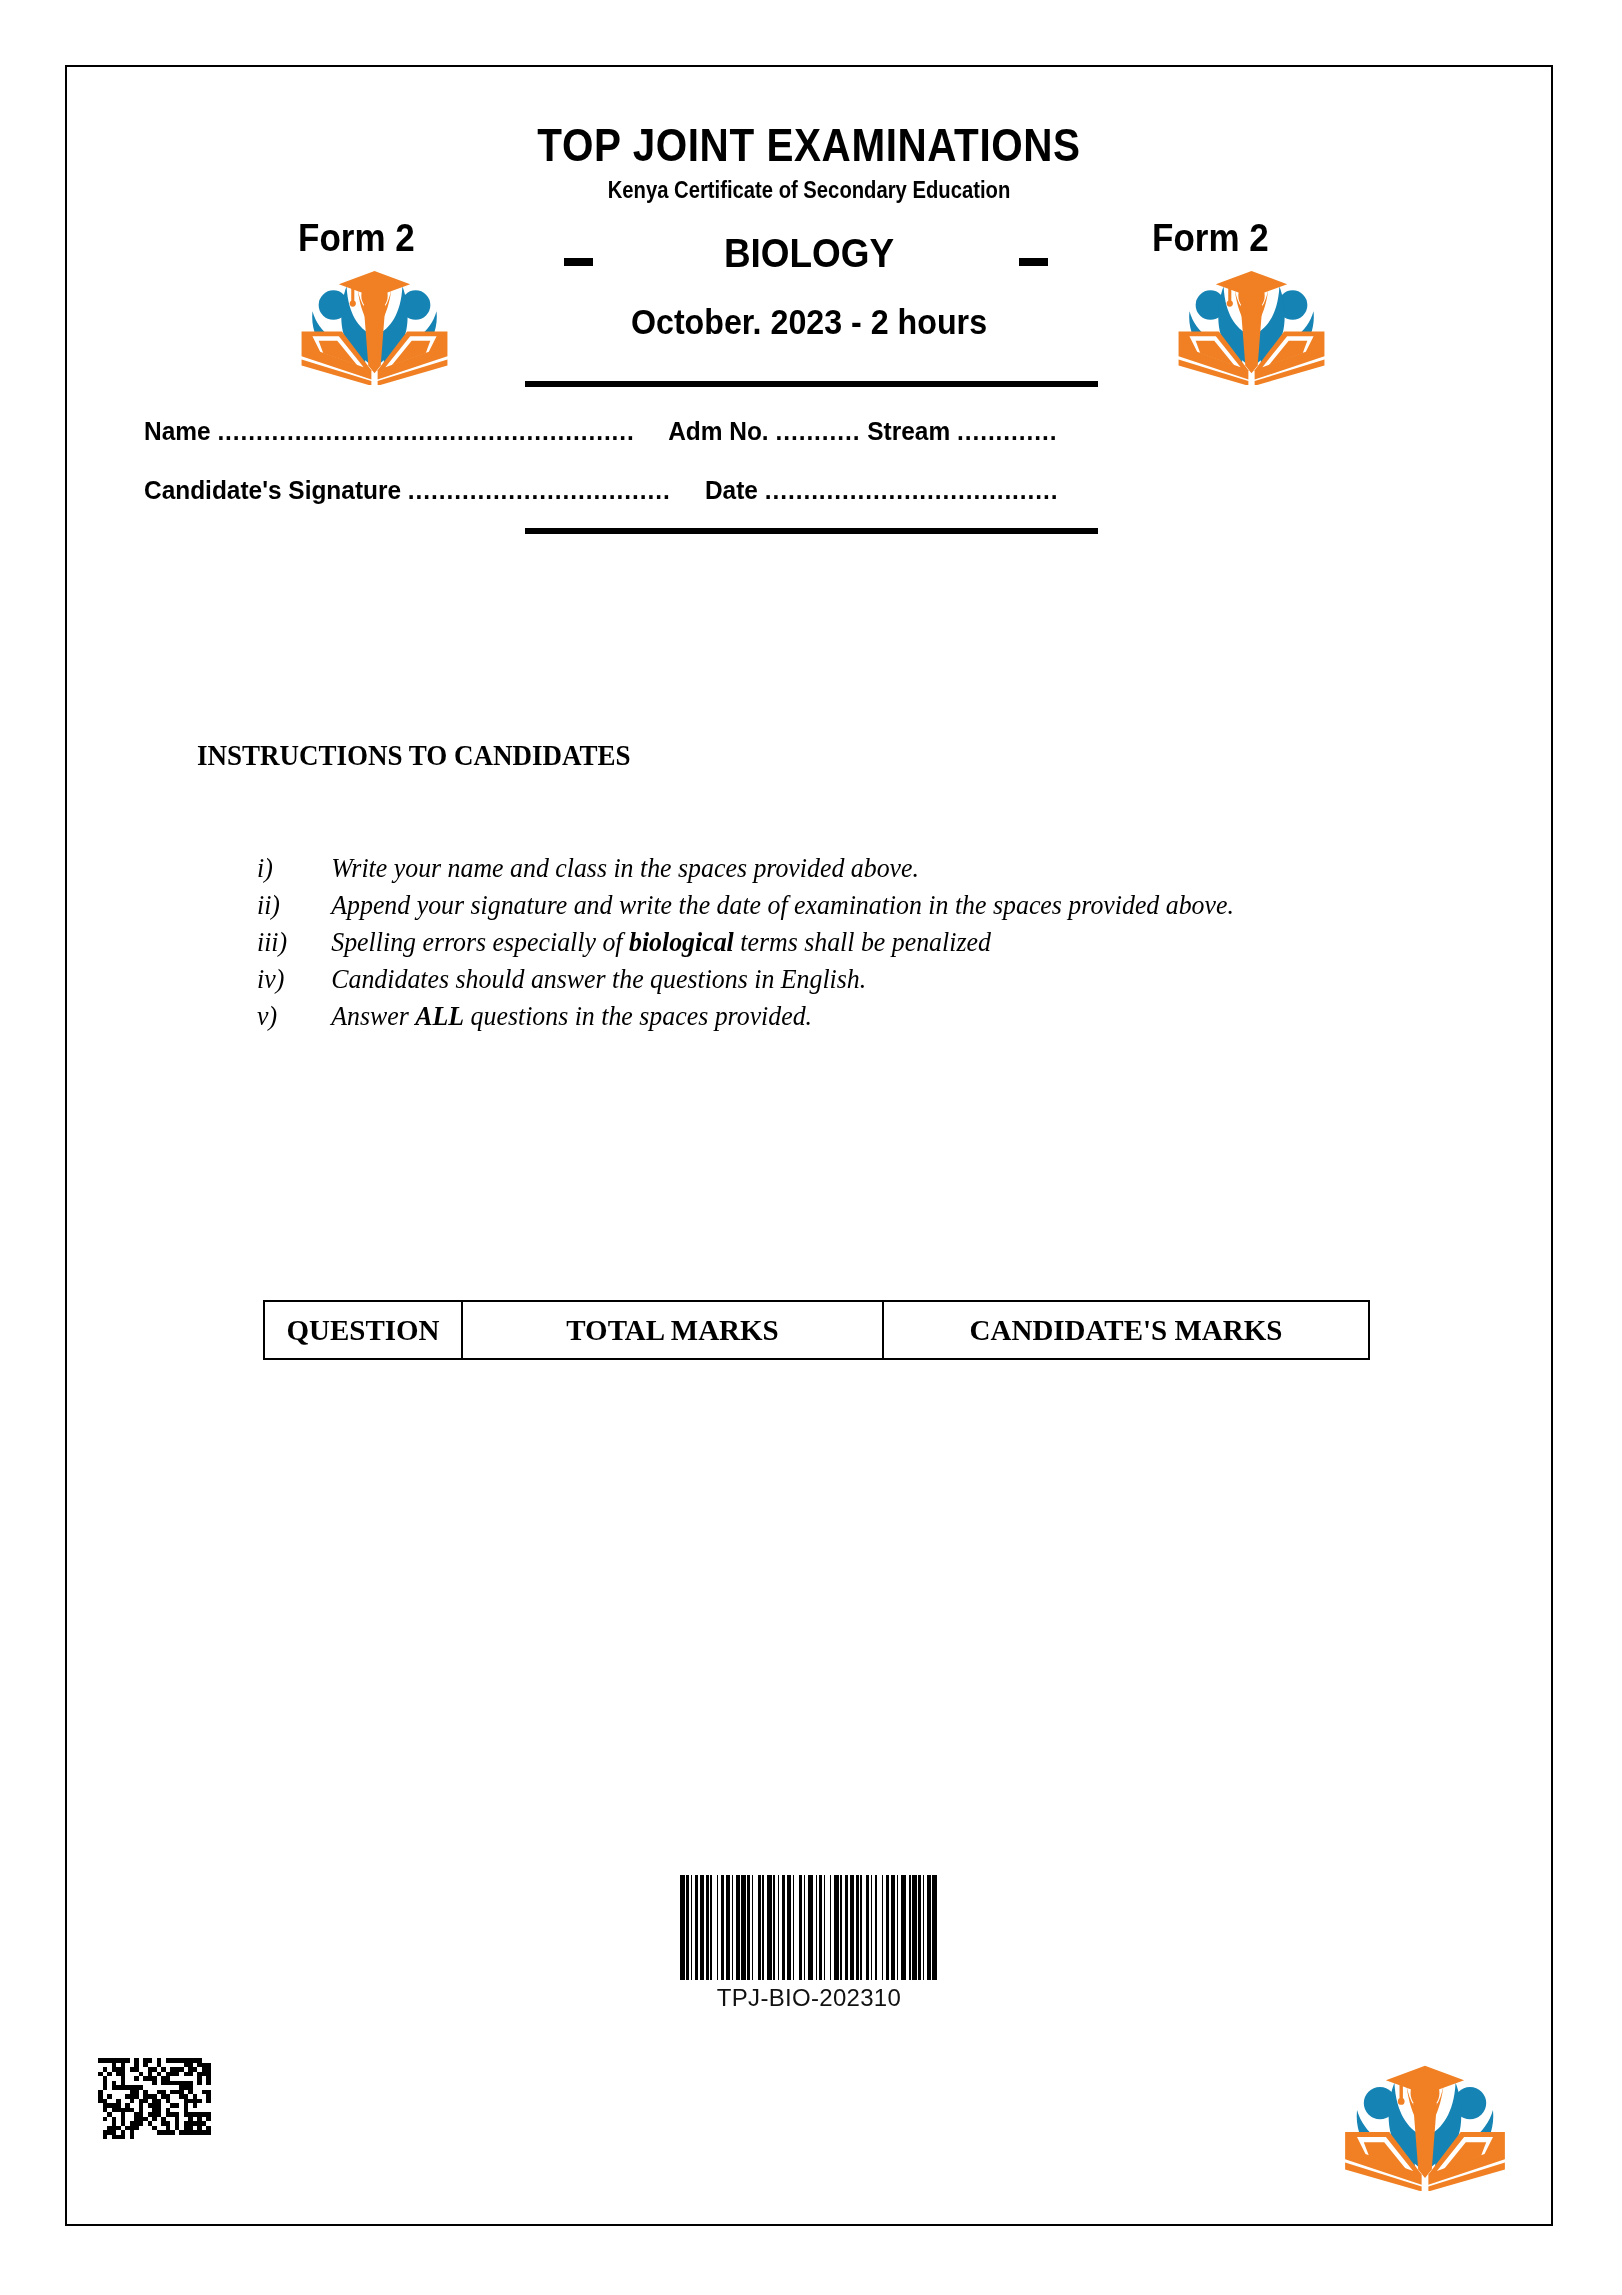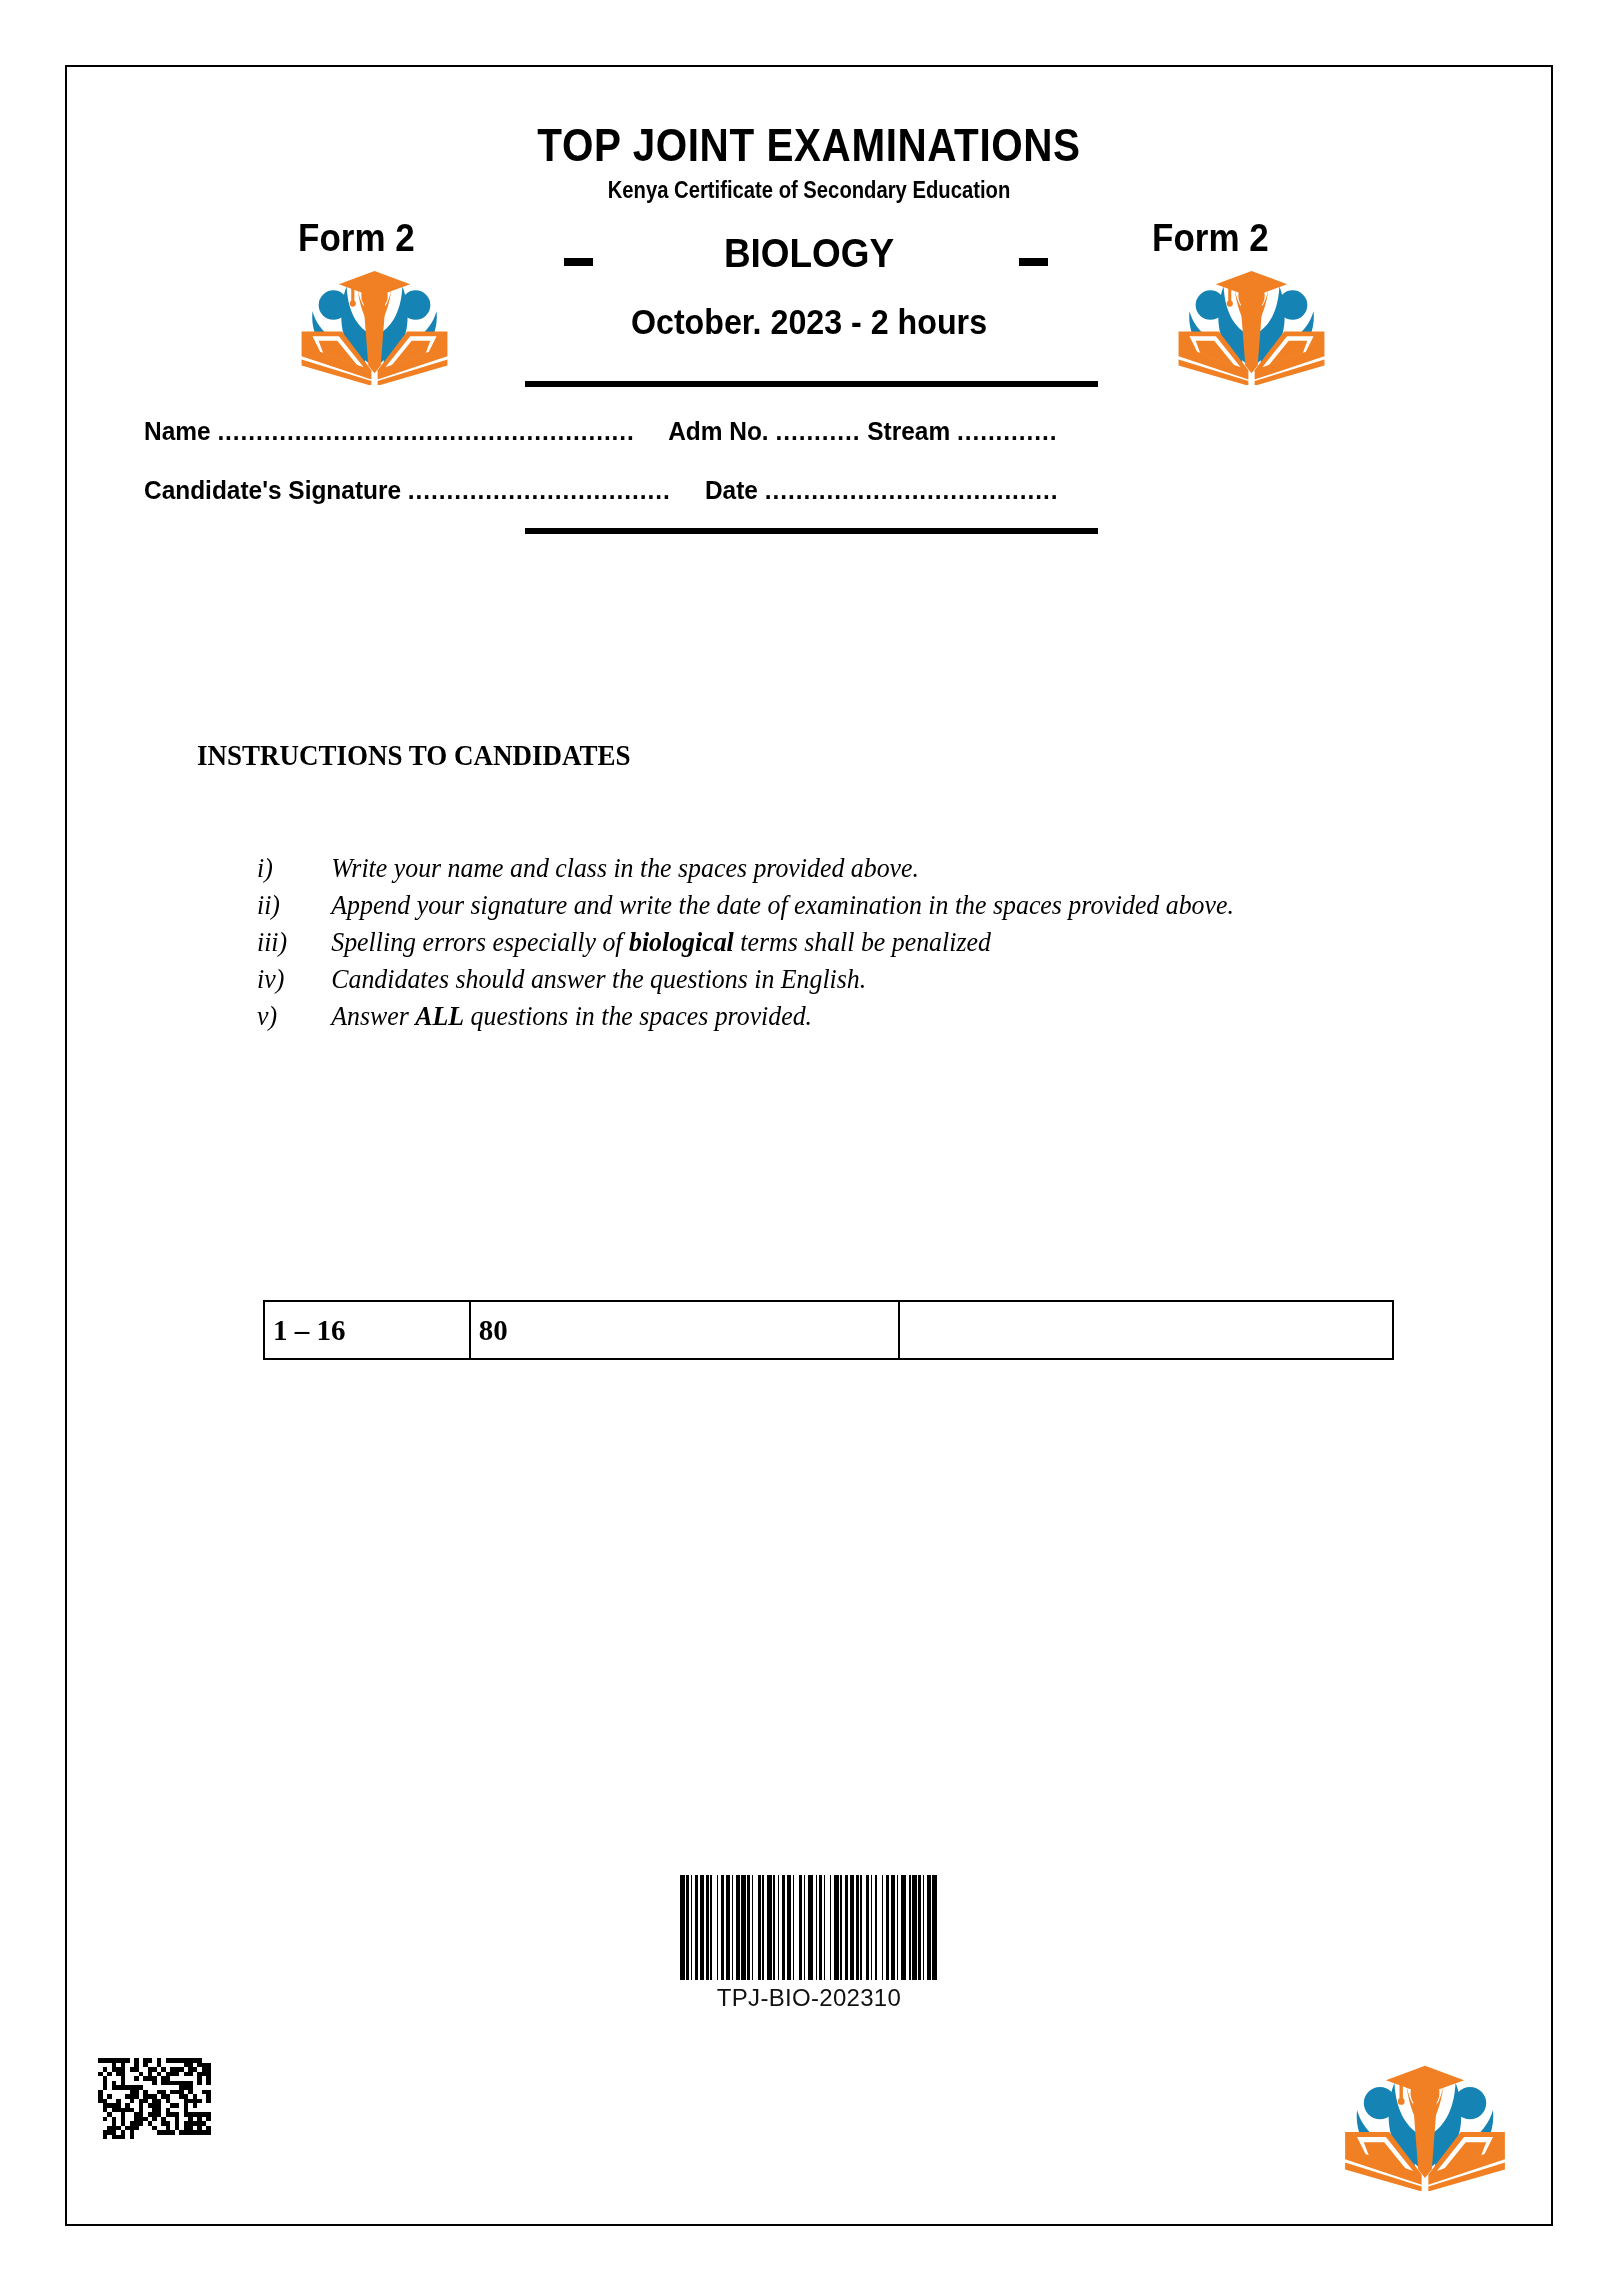--- a/index.html
+++ b/index.html
@@ -380,23 +380,23 @@
       <li><span class="roman-num">ii)</span><span>Append your signature and write the date of examination in the spaces provided above.</span></li>
       <li><span class="roman-num">iii)</span><span>Spelling errors especially of </span><span class="ins-strong">biological</span><span> terms shall be penalized</span></li>
       <li><span class="roman-num">iv)</span><span>Candidates should answer the questions in English.</span></li>
       <li><span class="roman-num">v)</span><span>Answer </span><span class="ins-strong">ALL</span><span> questions in the spaces provided.</span></li>
     </ul>
 
 
   <table id="examiner-table">
     <tbody>
       <tr>
-        <td class="body-cell col-question">1 – 16</td>
-        <td class="body-cell col-total">80</td>
-        <td class="body-cell col-cand"></td>
+        <td class="hdr-cell col-question">QUESTION</td>
+        <td class="hdr-cell col-total">TOTAL MARKS</td>
+        <td class="hdr-cell col-cand">CANDIDATE'S MARKS</td>
       </tr>
     </tbody>
   </table>
 
   <div id="barcode-block">
     <div id="barcode-bars"><i style="width: 4.6px;"></i><i style="width: 1.5px; background: transparent;"></i><i style="width: 3.1px;"></i><i style="width: 1.5px; background: transparent;"></i><i style="width: 1.5px;"></i><i style="width: 3.1px; background: transparent;"></i><i style="width: 3.1px;"></i><i style="width: 1.5px; background: transparent;"></i><i style="width: 4.6px;"></i><i style="width: 1.5px; background: transparent;"></i><i style="width: 3.1px;"></i><i style="width: 1.5px; background: transparent;"></i><i style="width: 1.5px;"></i><i style="width: 4.6px; background: transparent;"></i><i style="width: 1.5px;"></i><i style="width: 3.1px; background: transparent;"></i><i style="width: 3.1px;"></i><i style="width: 1.5px; background: transparent;"></i><i style="width: 4.6px;"></i><i style="width: 1.5px; background: transparent;"></i><i style="width: 1.5px;"></i><i style="width: 3.1px; background: transparent;"></i><i style="width: 3.1px;"></i><i style="width: 1.5px; background: transparent;"></i><i style="width: 4.6px;"></i><i style="width: 1.5px; background: transparent;"></i><i style="width: 3.1px;"></i><i style="width: 1.5px; background: transparent;"></i><i style="width: 1.5px;"></i><i style="width: 4.6px; background: transparent;"></i><i style="width: 3.1px;"></i><i style="width: 1.5px; background: transparent;"></i><i style="width: 1.5px;"></i><i style="width: 3.1px; background: transparent;"></i><i style="width: 4.6px;"></i><i style="width: 1.5px; background: transparent;"></i><i style="width: 1.5px;"></i><i style="width: 3.1px; background: transparent;"></i><i style="width: 1.5px;"></i><i style="width: 3.1px; background: transparent;"></i><i style="width: 3.1px;"></i><i style="width: 1.5px; background: transparent;"></i><i style="width: 4.6px;"></i><i style="width: 1.5px; background: transparent;"></i><i style="width: 1.5px;"></i><i style="width: 4.6px; background: transparent;"></i><i style="width: 3.1px;"></i><i style="width: 1.5px; background: transparent;"></i><i style="width: 1.5px;"></i><i style="width: 3.1px; background: transparent;"></i><i style="width: 4.6px;"></i><i style="width: 3.1px; background: transparent;"></i><i style="width: 1.5px;"></i><i style="width: 1.5px; background: transparent;"></i><i style="width: 3.1px;"></i><i style="width: 1.5px; background: transparent;"></i><i style="width: 1.5px;"></i><i style="width: 4.6px; background: transparent;"></i><i style="width: 1.5px;"></i><i style="width: 3.1px; background: transparent;"></i><i style="width: 4.6px;"></i><i style="width: 1.5px; background: transparent;"></i><i style="width: 1.5px;"></i><i style="width: 3.1px; background: transparent;"></i><i style="width: 3.1px;"></i><i style="width: 1.5px; background: transparent;"></i><i style="width: 4.6px;"></i><i style="width: 1.5px; background: transparent;"></i><i style="width: 3.1px;"></i><i style="width: 1.5px; background: transparent;"></i><i style="width: 1.5px;"></i><i style="width: 4.6px; background: transparent;"></i><i style="width: 3.1px;"></i><i style="width: 1.5px; background: transparent;"></i><i style="width: 1.5px;"></i><i style="width: 3.1px; background: transparent;"></i><i style="width: 1.5px;"></i><i style="width: 4.6px; background: transparent;"></i><i style="width: 1.5px;"></i><i style="width: 3.1px; background: transparent;"></i><i style="width: 3.1px;"></i><i style="width: 1.5px; background: transparent;"></i><i style="width: 4.6px;"></i><i style="width: 1.5px; background: transparent;"></i><i style="width: 1.5px;"></i><i style="width: 3.1px; background: transparent;"></i><i style="width: 4.6px;"></i><i style="width: 3.1px; background: transparent;"></i><i style="width: 1.5px;"></i><i style="width: 1.5px; background: transparent;"></i><i style="width: 4.6px;"></i><i style="width: 1.5px; background: transparent;"></i><i style="width: 3.1px;"></i><i style="width: 1.5px; background: transparent;"></i><i style="width: 1.5px;"></i><i style="width: 3.1px; background: transparent;"></i><i style="width: 3.1px;"></i><i style="width: 1.5px; background: transparent;"></i><i style="width: 4.6px;"></i><i style="width: 1.5px; background: transparent;"></i></div>
     <div id="barcode-label">TPJ-BIO-202310</div>
   </div>
 
   <div id="qr-code">

